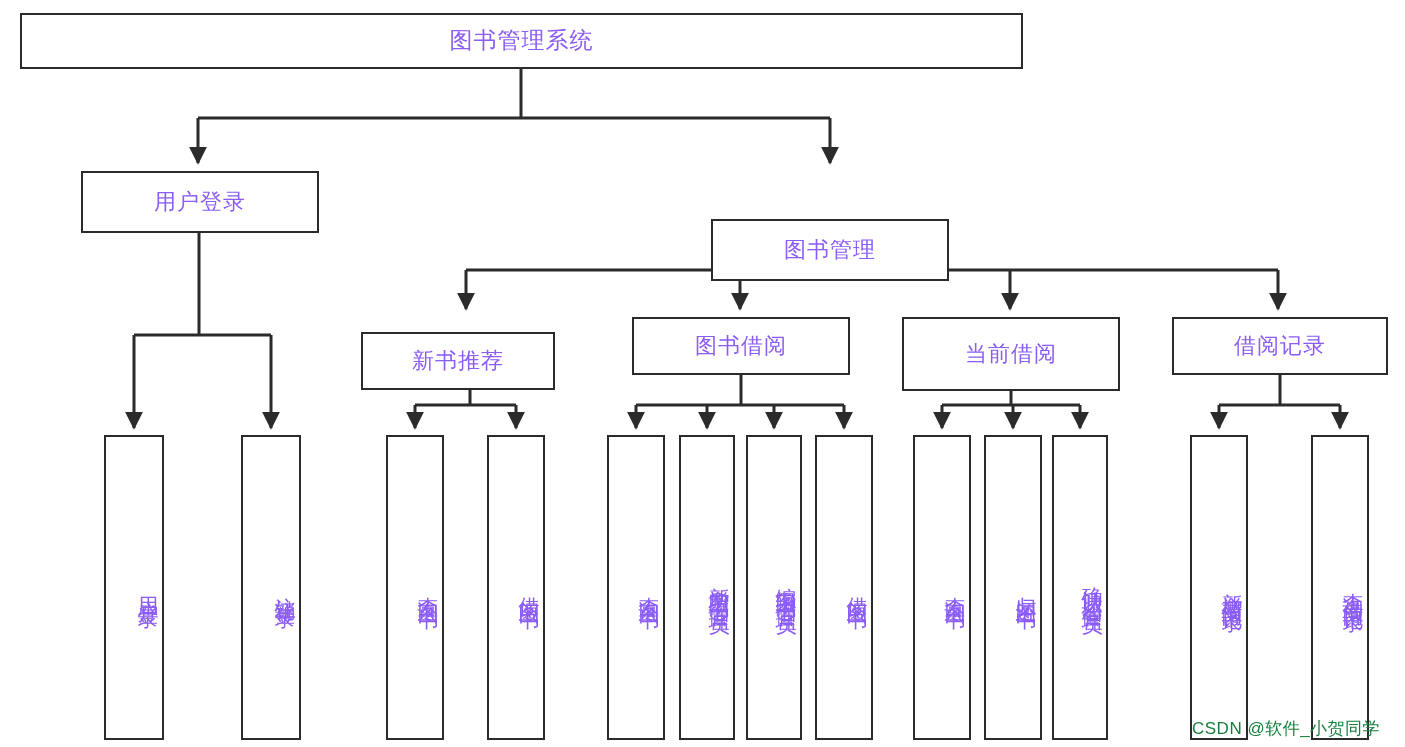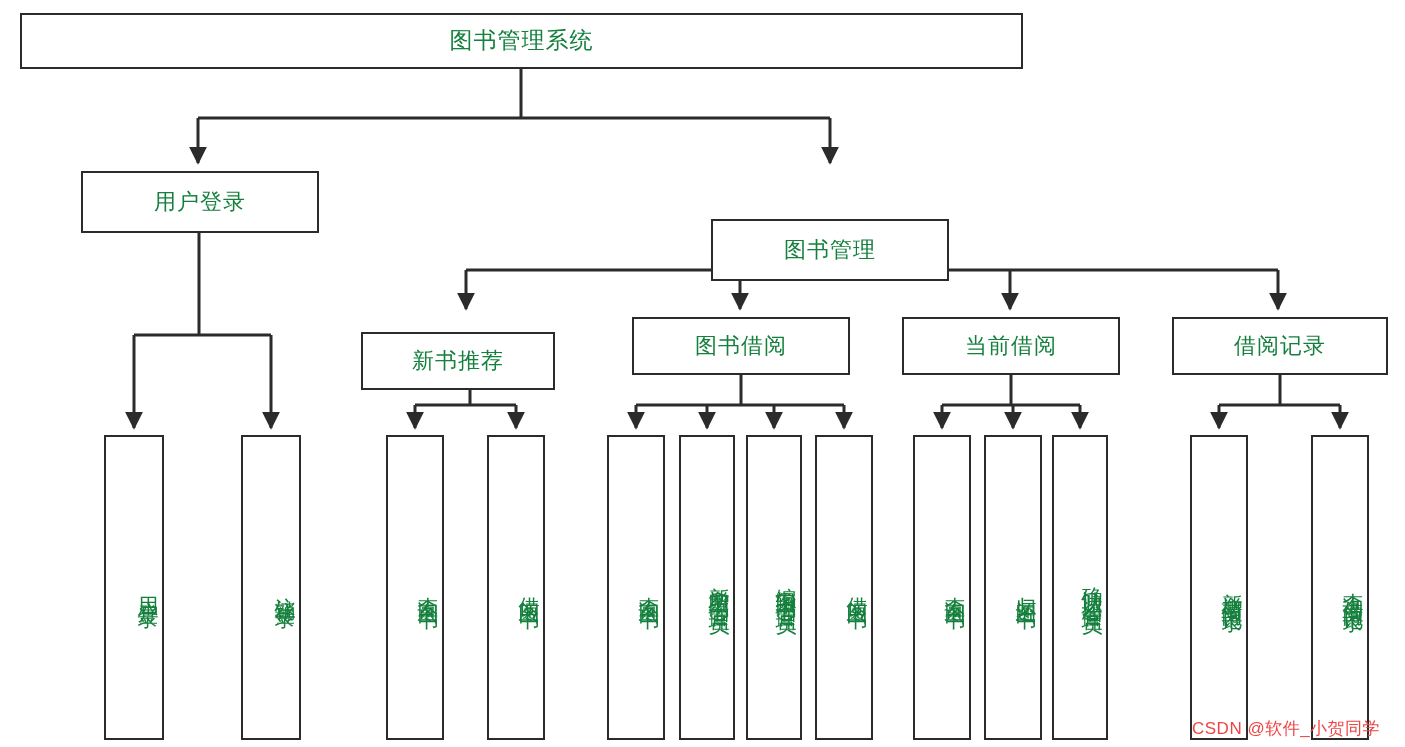--- a/index.html
+++ b/index.html
@@ -26,21 +26,21 @@
     pointer-events: none;
   }
   .node {
     position: absolute;
     box-sizing: border-box;
     border: 2px solid #2b2b2b;
     background: #ffffff;
     display: flex;
     align-items: center;
     justify-content: center;
-    color: #15803d;
+    color: #8b5cf6;
     text-align: center;
   }
   .node.h {
     font-size: 22px;
     line-height: 1.2;
     letter-spacing: 1px;
   }
   .node.root {
     font-size: 23px;
   }
@@ -132,21 +132,21 @@
   <div class="node h" style="left: 711px; top: 171px; width: 238px; height: 62px; margin-top: 48px;">
     <span>图书管理</span>
   </div>
 
   <div class="node h" style="left: 361px; top: 332px; width: 194px; height: 58px;">
     <span>新书推荐</span>
   </div>
   <div class="node h" style="left: 632px; top: 317px; width: 218px; height: 58px; text-align: center;">
     <span>图书借阅</span>
   </div>
-  <div class="node h" style="left: 902px; top: 317px; width: 218px; height: 58px;">
+  <div class="node h" style="left: 902px; top: 317px; width: 218px; height: 74px;">
     <span>当前借阅</span>
   </div>
   <div class="node h" style="left: 1172px; top: 317px; width: 216px; height: 58px;">
     <span>借阅记录</span>
   </div>
 
   <div class="node v" style="left: 104px; top: 435px; width: 60px; height: 305px;">
     <span class="vlabel">用户登录</span>
   </div>
   <div class="node v" style="left: 241px; top: 435px; width: 60px; height: 305px;">
@@ -179,14 +179,14 @@
   <div class="node v" style="left: 1052px; top: 435px; width: 56px; height: 305px;">
     <span class="vlabel">确认归还（管理员）</span>
   </div>
   <div class="node v" style="left: 1190px; top: 435px; width: 58px; height: 305px;">
     <span class="vlabel">新增借阅记录</span>
   </div>
   <div class="node v" style="left: 1311px; top: 435px; width: 58px; height: 305px;">
     <span class="vlabel">查询借阅记录</span>
   </div>
 
-  <div class="watermark" style="left: 1192px; top: 717px; color: #ef4444;">CSDN @软件_小贺同学</div>
+  <div class="watermark" style="left: 1192px; top: 717px; color: #15803d;">CSDN @软件_小贺同学</div>
 </div>
 
 </body></html>

